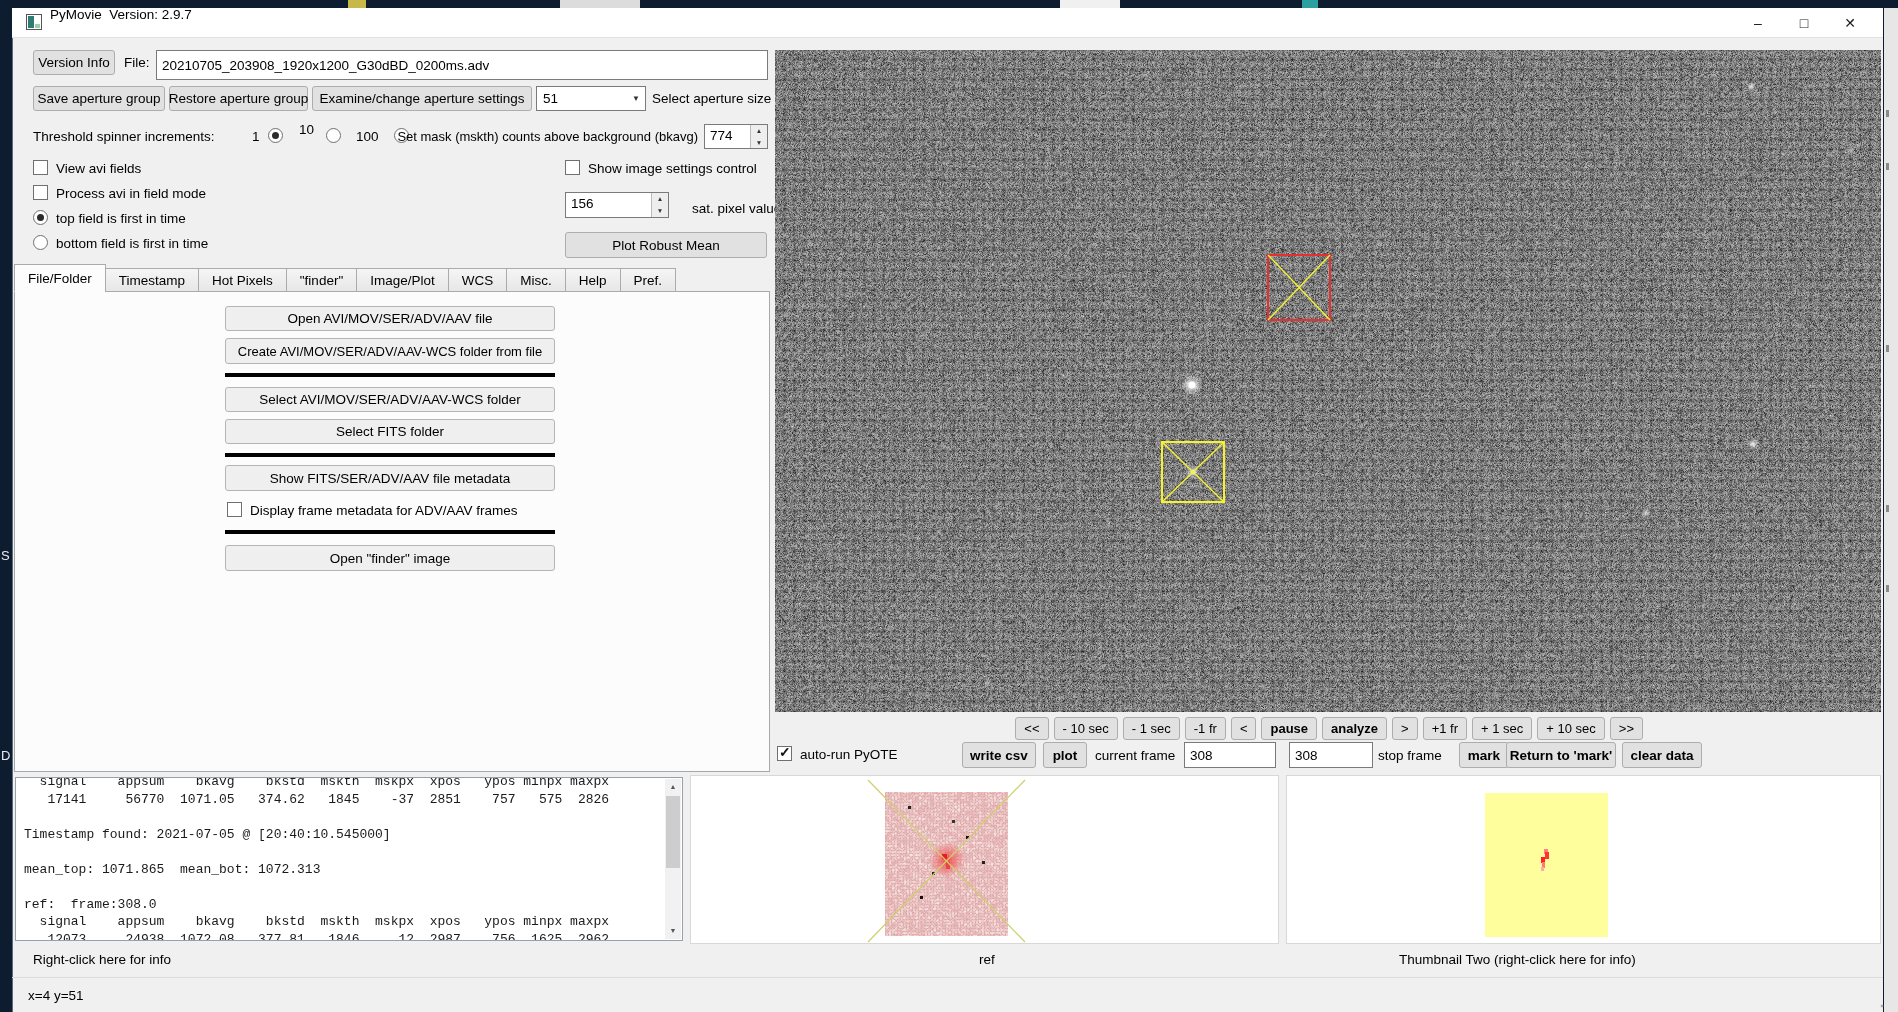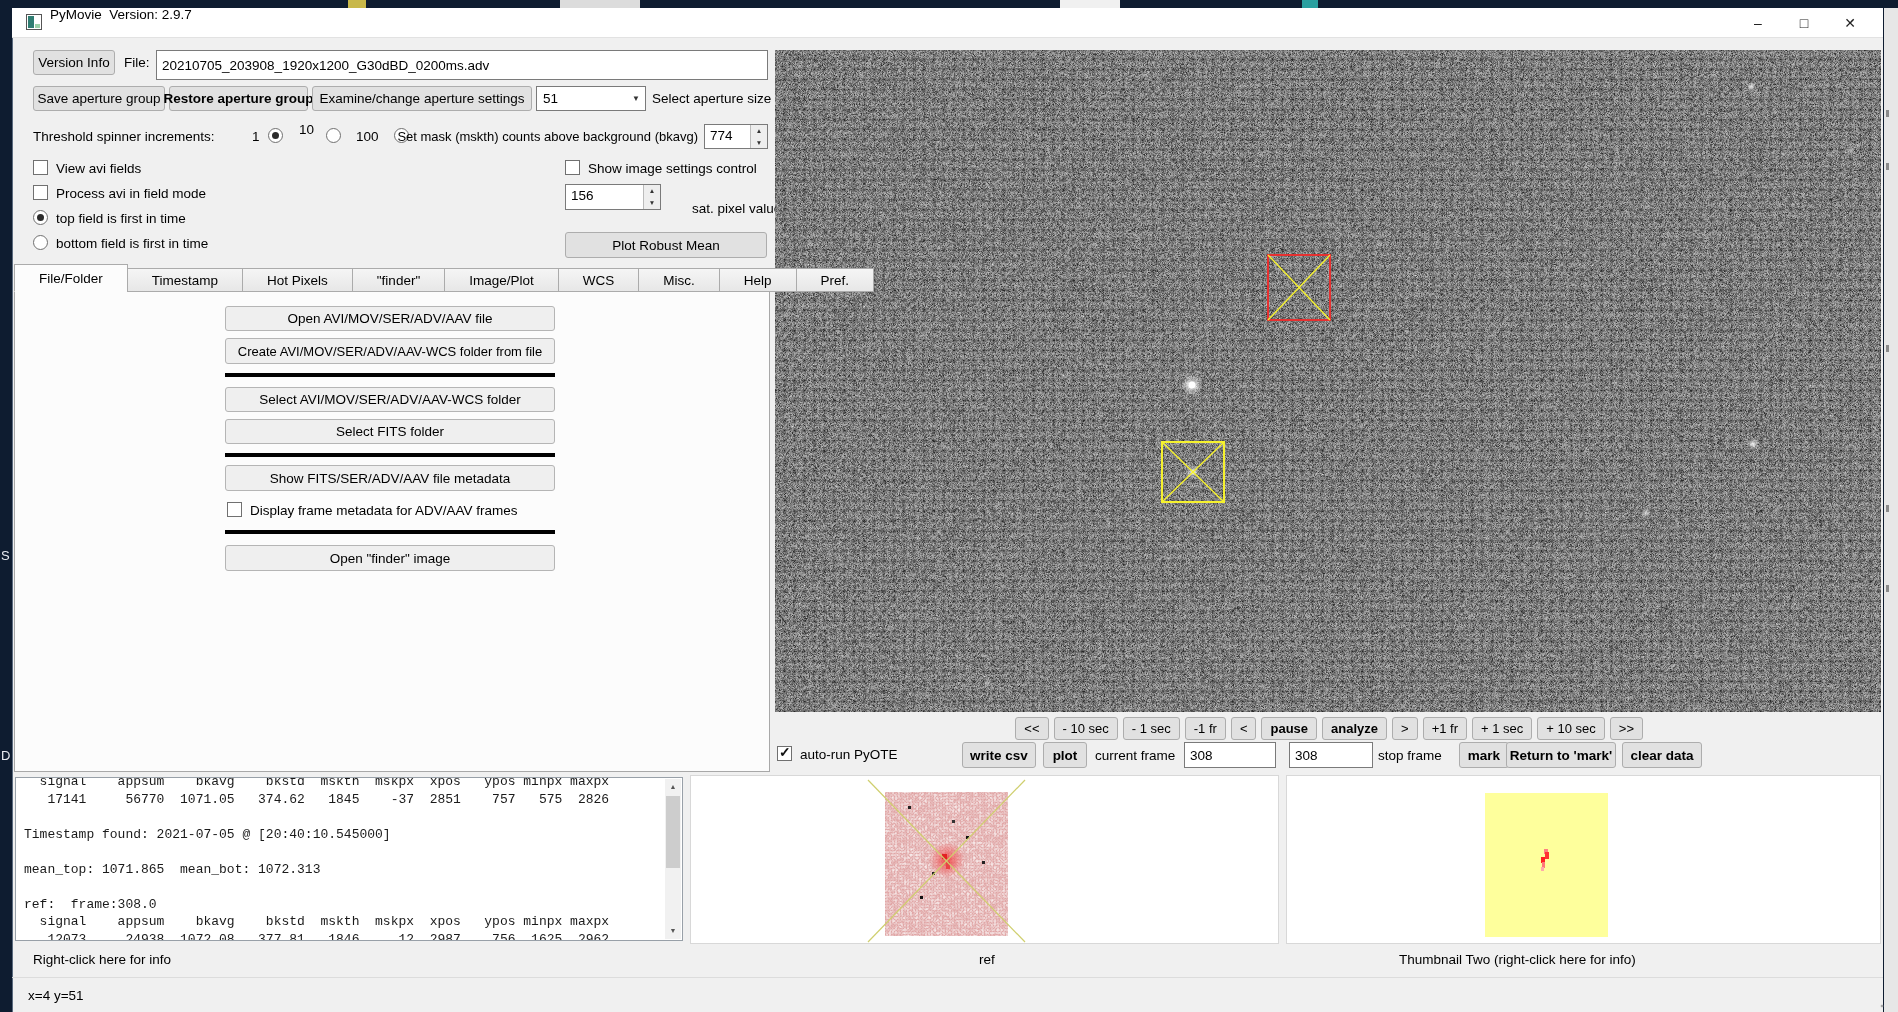--- a/index.html
+++ b/index.html
@@ -13,42 +13,42 @@
   .titlebar { position:absolute; left:12px; top:8px; width:1871px; height:30px;
               background:#ffffff; border-bottom:1px solid #e2e2e2; }
   .title-txt { position:absolute; left:50px; top:7px; font-size:13.5px; color:#000; white-space:pre; }
   .appicon { position:absolute; left:26px; top:14px; width:16px; height:16px;
              background:#fff; border:1px solid #555; }
   .appicon::before { content:""; position:absolute; left:1px; top:1px; width:6px; height:12px; background:#2f7d72; }
   .appicon::after { content:""; position:absolute; right:1px; bottom:1px; width:5px; height:4px; background:#9ad0a8; }
   .wbtn { position:absolute; top:8px; width:46px; height:30px; display:flex; align-items:center;
           justify-content:center; font-size:14px; color:#222; }
   .txt { position:absolute; font-size:13.5px; color:#000; white-space:nowrap; }
-  .gray { color:#9d9d9d;font-weight:bold; }
+  .gray { color:#9d9d9d; }
   .btn { position:absolute; background:#e1e1e1; border:1px solid #adadad; border-radius:3px;
          display:flex; align-items:center; justify-content:center; font-size:13.5px; color:#000;
          white-space:nowrap; }
   .btn.b { font-weight:bold; }
   .field { position:absolute; background:#fff; border:1px solid #7a7a7a; font-size:13.5px;
            color:#000; padding:0 5px; font-family:"Liberation Sans",sans-serif; }
   .combo { position:absolute; background:#fff; border:1px solid #7a7a7a; display:flex;
            align-items:center; font-size:13.5px; }
   .combo .val { padding-left:6px; flex:1; }
   .combo .arr { width:18px; text-align:center; font-size:8px; color:#333; }
   .spin { position:absolute; background:#fff; border:1px solid #7a7a7a; display:flex; }
   .spin .val { flex:1; font-size:13.5px; padding:3px 0 0 5px; }
   .spin .arrs { width:17px; border-left:1px solid #bbb; display:flex; flex-direction:column; background:#eee; }
   .spin .arrs span { flex:1; font-size:6.5px; color:#333; text-align:center; line-height:11px; }
   .cb { position:absolute; width:15px; height:15px; background:#fff; border:1px solid #707070; }
   .cb .mark { position:absolute; left:1px; top:-3px; font-size:14px; font-weight:bold; color:#111; }
   .radio { position:absolute; width:15px; height:15px; border-radius:50%; background:#fff; border:1px solid #707070; }
   .radio.sel::after { content:""; position:absolute; left:3px; top:3px; width:7px; height:7px;
                       border-radius:50%; background:#2b2b2b; }
   .tabbar { position:absolute; left:14px; top:264px; height:28px; display:flex; align-items:flex-end; z-index:3; }
-  .tab { height:24px; padding:0 24px; background:linear-gradient(#f5f5f5,#e7e7e7);
+  .tab { height:24px; padding:0 13px; background:linear-gradient(#f5f5f5,#e7e7e7);
          border:1px solid #ababab; margin-right:-1px; display:flex; align-items:center;
          font-size:13.5px; color:#000; white-space:nowrap; }
   .tab.active { height:28px; background:#fcfcfc; border-bottom:1px solid #fcfcfc; }
   .tabpanel { position:absolute; left:14px; top:291px; width:756px; height:481px;
               background:#fcfcfc; border:1px solid #a8a8a8; z-index:2; }
   .divider { position:absolute; left:225px; width:330px; height:4px; background:#000; z-index:4; }
   .panelbtn { left:225px; width:330px; z-index:4; background:#efefef; border:1px solid #b5b5b5; border-radius:3px; }
   .logbox { position:absolute; left:15px; top:777px; width:668px; height:164px; background:#fff;
             border:1px solid #98a0a8; overflow:hidden; }
   .logbox pre { position:absolute; left:8px; top:-5px; font:13px/17.5px "Liberation Mono", monospace; color:#1a1a1a; }
@@ -134,21 +134,21 @@
   <span class="txt" style="left:56px;top:161px">View avi fields</span>
   <div class="cb" style="left:33px;top:185px"></div>
   <span class="txt" style="left:56px;top:186px">Process avi in field mode</span>
   <div class="radio sel" style="left:33px;top:210px"></div>
   <span class="txt" style="left:56px;top:211px">top field is first in time</span>
   <div class="radio" style="left:33px;top:235px"></div>
   <span class="txt" style="left:56px;top:236px">bottom field is first in time</span>
 
   <div class="cb" style="left:565px;top:160px"></div>
   <span class="txt" style="left:588px;top:161px">Show image settings control</span>
-  <div class="spin" style="left:565px;top:184px;width:96px;height:26px">
+  <div class="spin" style="left:565px;top:192px;width:104px;height:26px">
     <span class="val">156</span>
     <span class="arrs">
         <span>▲</span>
         <span>▼</span>
       </span>
   </div>
   <span class="txt" style="left:692px;top:201px">sat. pixel value</span>
   <div class="btn" style="left:565px;top:232px;width:202px;height:26px">Plot Robust Mean</div>
 
   <div class="tabbar">

